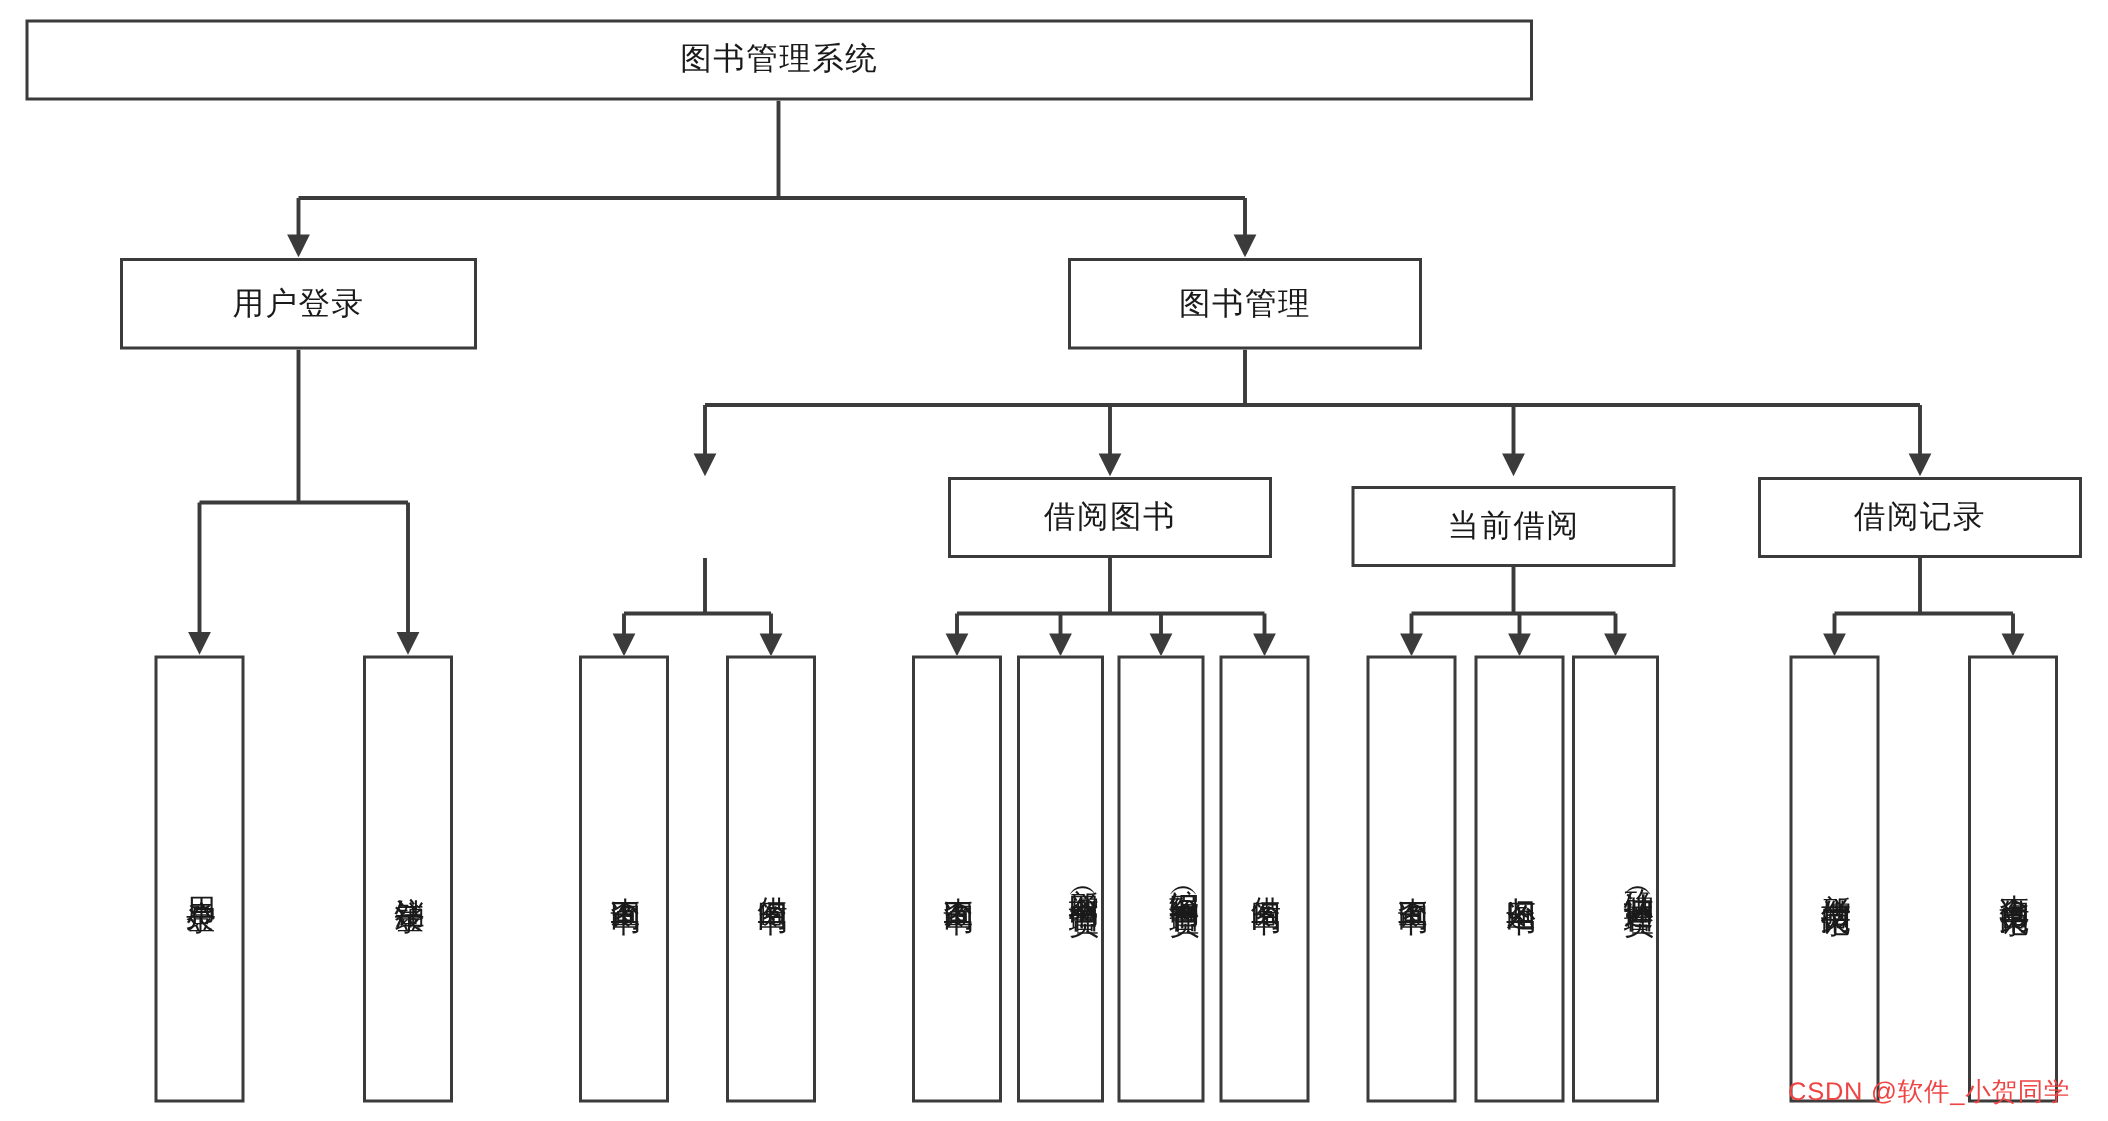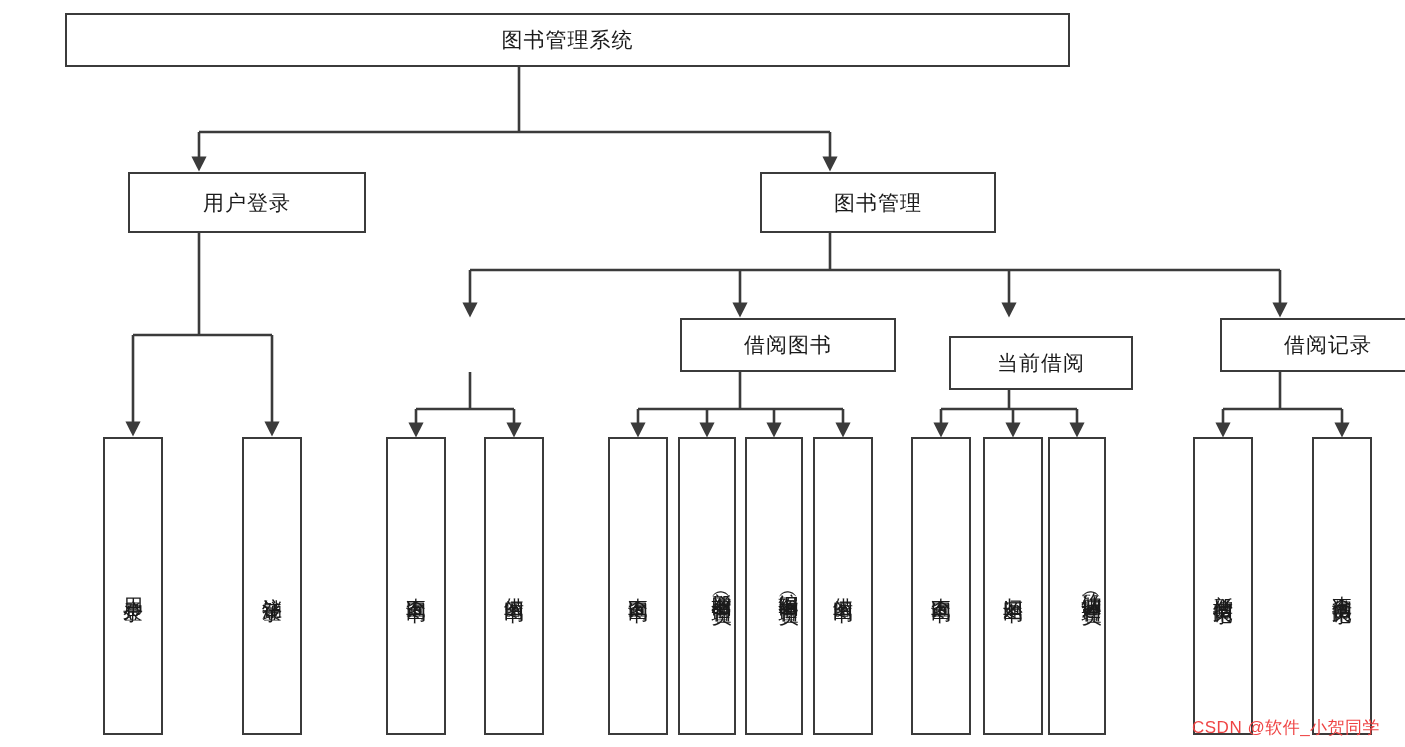--- a/index.html
+++ b/index.html
@@ -24,21 +24,20 @@
     background: #ffffff;
     display: flex;
     align-items: center;
     justify-content: center;
     color: #1a1a1a;
   }
   .node.horiz {
     font-size: 21px;
     letter-spacing: 1px;
     line-height: 1.2;
-    margin-left: 48px;
   }
   .node.vert {
     writing-mode: vertical-rl;
     text-orientation: upright;
     font-size: 20px;
     line-height: 1.25;
     letter-spacing: 2px;
     padding: 6px 0;
     align-items: flex-start;
     justify-content: center;
@@ -127,21 +126,21 @@
   <div class="node horiz" style="left: 80px; top: 172px; width: 238px; height: 61px;">
     <span>用户登录</span>
   </div>
   <div class="node horiz" style="left: 712px; top: 172px; width: 236px; height: 61px; justify-content: center;">
     <span>图书管理</span>
   </div>
 
   <div class="node horiz" style="left: 632px; top: 318px; width: 216px; height: 54px;">
     <span>借阅图书</span>
   </div>
-  <div class="node horiz" style="left: 901px; top: 336px; width: 184px; height: 54px;">
+  <div class="node horiz" style="left: 901px; top: 324px; width: 216px; height: 54px;">
     <span>当前借阅</span>
   </div>
   <div class="node horiz" style="left: 1172px; top: 318px; width: 216px; height: 54px;">
     <span>借阅记录</span>
   </div>
 
   <div class="node vert midalign" style="left: 103px; top: 437px; width: 60px; height: 298px;">
     <span>用户登录</span>
   </div>
   <div class="node vert midalign" style="left: 242px; top: 437px; width: 60px; height: 298px;">

